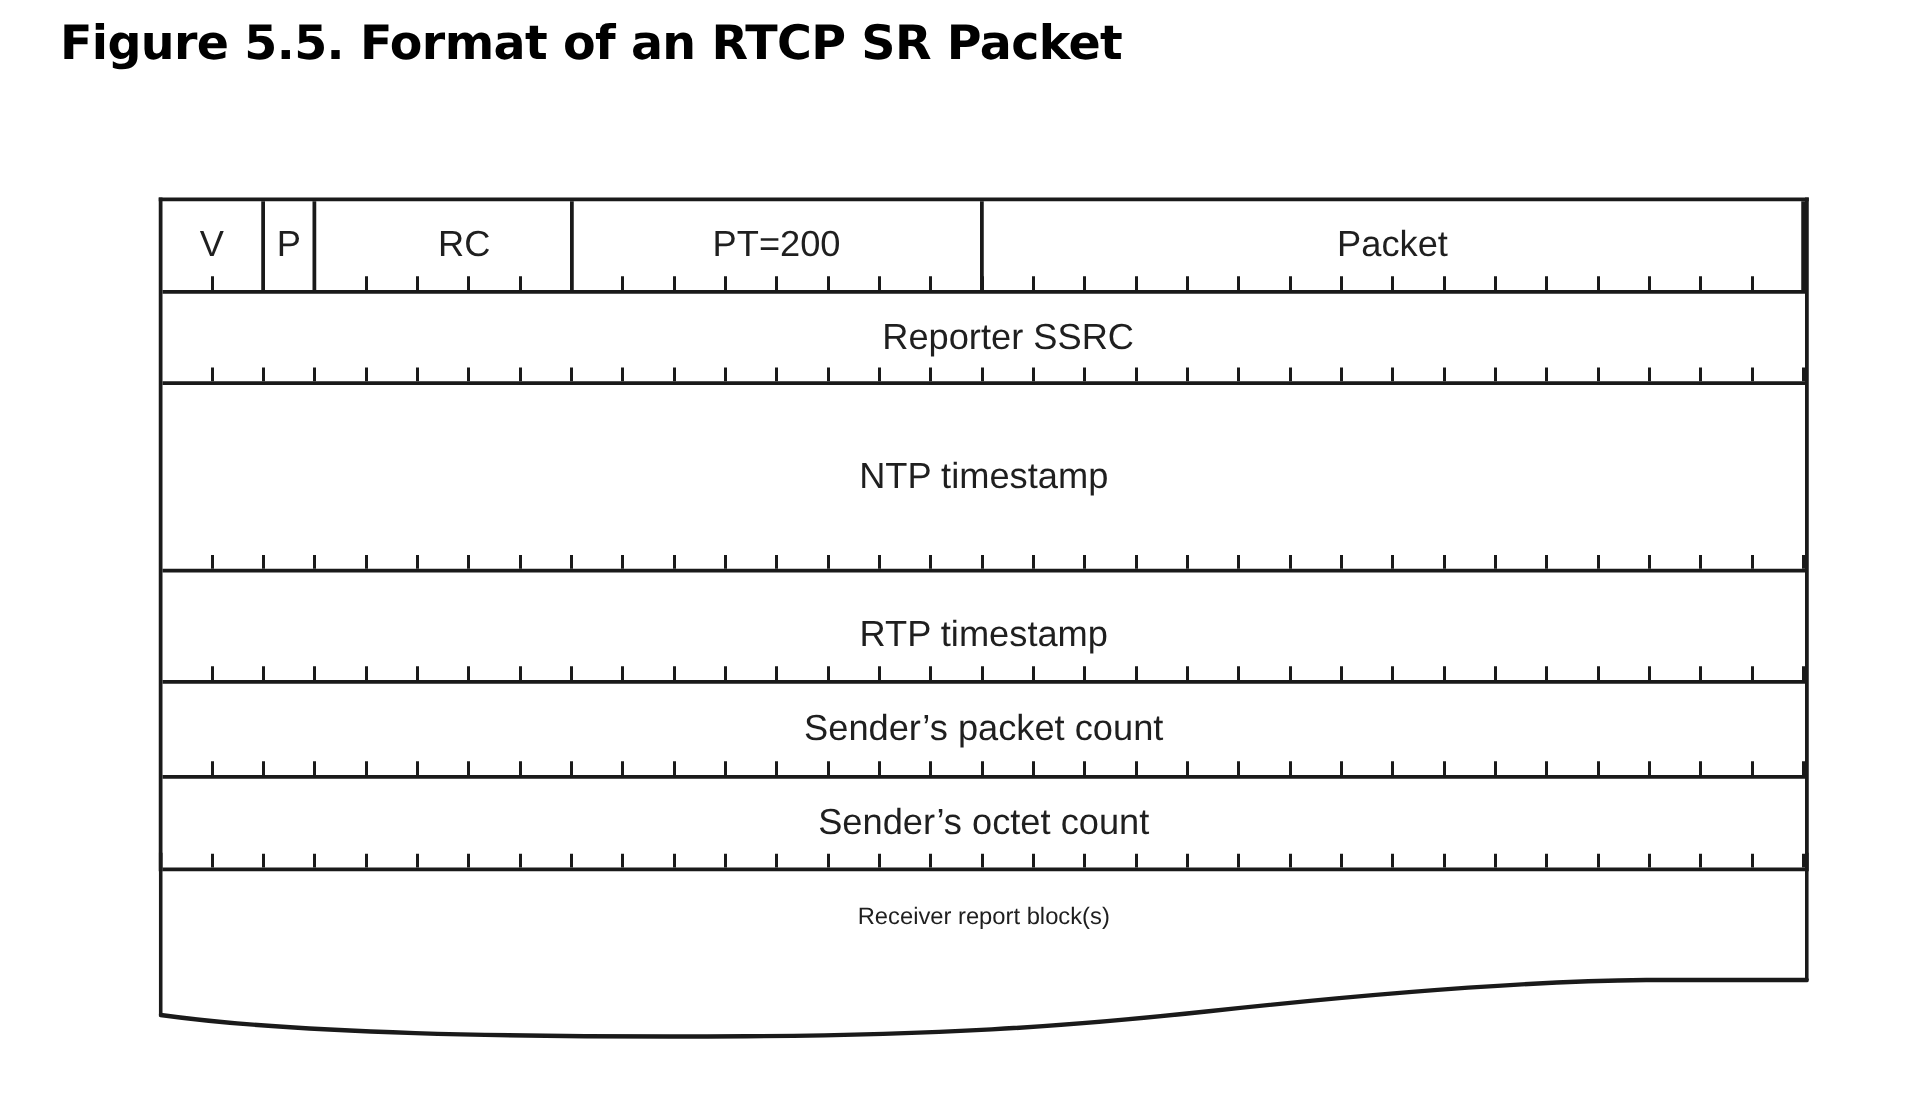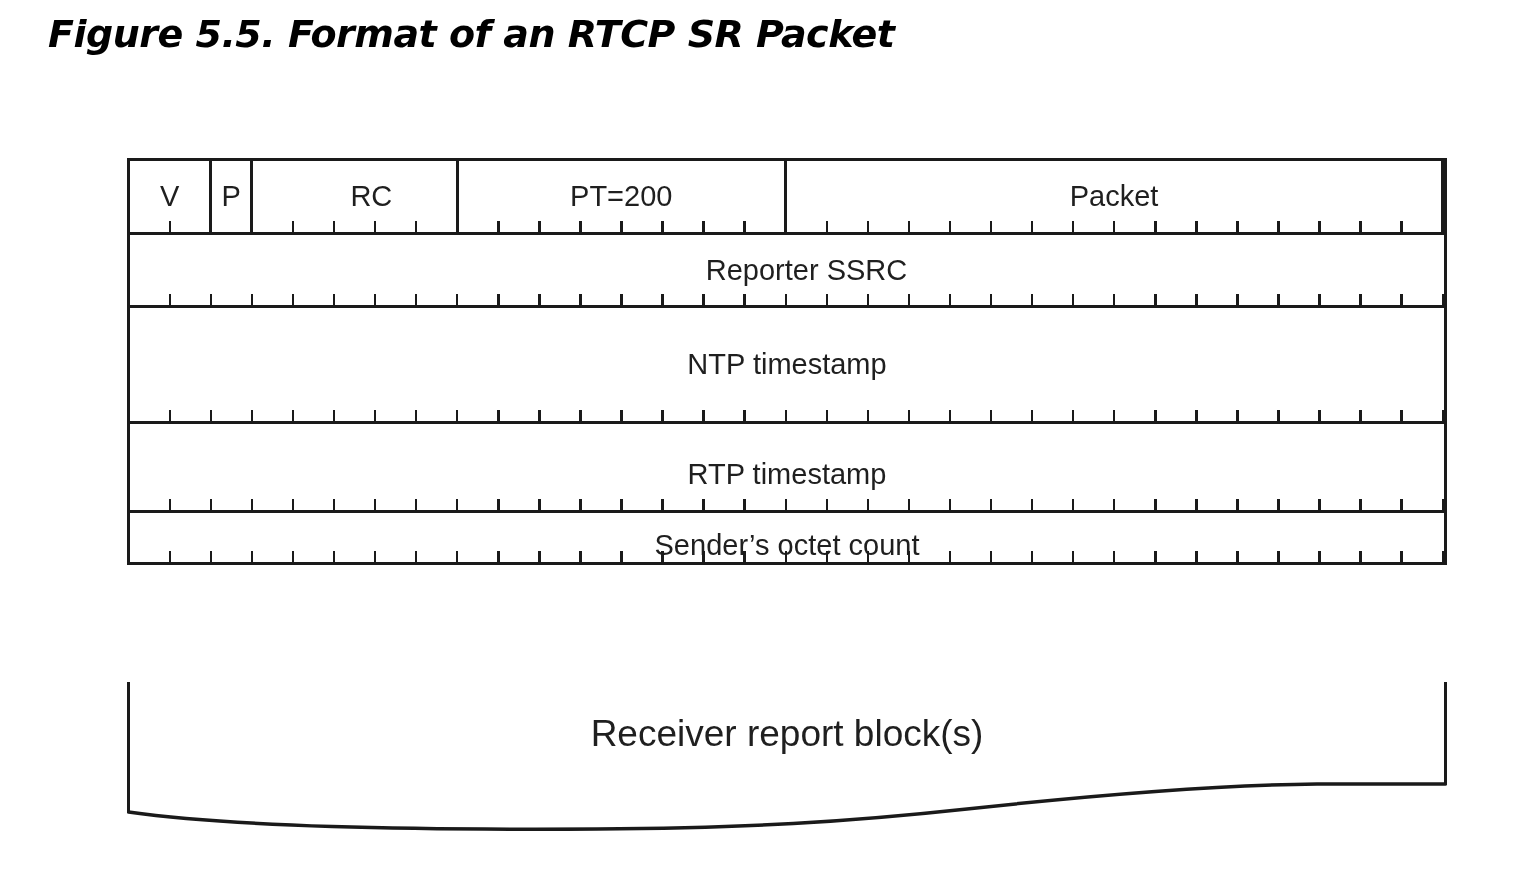--- a/index.html
+++ b/index.html
@@ -20,21 +20,20 @@
   .figure-title{
     position:absolute;
     left:48px;
     top:12px;
     font-family:"DejaVu Sans", sans-serif;
     font-weight:700;
     font-size:38px;
     letter-spacing:-0.5px;
     color:#000;
     white-space:nowrap;
-    font-style:italic;
   }
   .diagram{
     position:absolute;
     left:127px;
     top:158px;
     width:1320px;
     height:680px;
   }
   .packet-box{
     position:absolute;
@@ -48,24 +47,24 @@
     width:100%;
     border-bottom:3px solid var(--line);
     display:flex;
     align-items:center;
     justify-content:center;
     font-size:29px;
     color:var(--textc);
   }
   .prow.h-header{height:74px;}
   .prow.h-word1{height:73px;padding-left:39px;}
-  .prow.h-word2{height:116px;}
+  .prow.h-word2{height:150px;}
   .prow.h-word1b{height:74px;margin-top:15px;}
   .prow.h-word1c{height:76px;}
-  .prow.h-word1d{height:52px;align-items:flex-end;}
+  .prow.h-word1d{height:74px;}
   
   .ticks{
     position:absolute;
     left:0; right:0; bottom:0;
     height:11px;
     background:repeating-linear-gradient(90deg,
       transparent 0px, transparent 38.6px,
       var(--line) 38.6px, var(--line) 41.0625px);
     pointer-events:none;
   }
@@ -89,21 +88,21 @@
   .f-pt{flex:0 0 25%;}
   .f-len{flex:1 1 auto;}
   .footer-area{
     position:absolute;
     left:0; top:524px;
     width:1320px;
     height:104px;
     display:flex;
     align-items:center;
     justify-content:center;
-    font-size:37px;
+    font-size:19px;
     color:var(--textc);
   }
   .torn-edge-svg{
     position:absolute;
     left:0; top:524px;
     width:1320px;
     height:156px;
     display:block;
   }
 </style>
@@ -135,20 +134,24 @@
       <div class="prow h-word2">
         <span>NTP timestamp</span>
         <div class="ticks"></div>
       </div>
 
       <div class="prow h-word1b">
         <span>RTP timestamp</span>
         <div class="ticks"></div>
       </div>
 
+      <div class="prow h-word1c">
+        <span>Sender’s packet count</span>
+        <div class="ticks"></div>
+      </div>
 
       <div class="prow h-word1d">
         <span>Sender’s octet count</span>
         <div class="ticks"></div>
       </div>
 
     </div>
 
     <svg class="torn-edge-svg" viewBox="0 0 1320 156" xmlns="http://www.w3.org/2000/svg">
 

